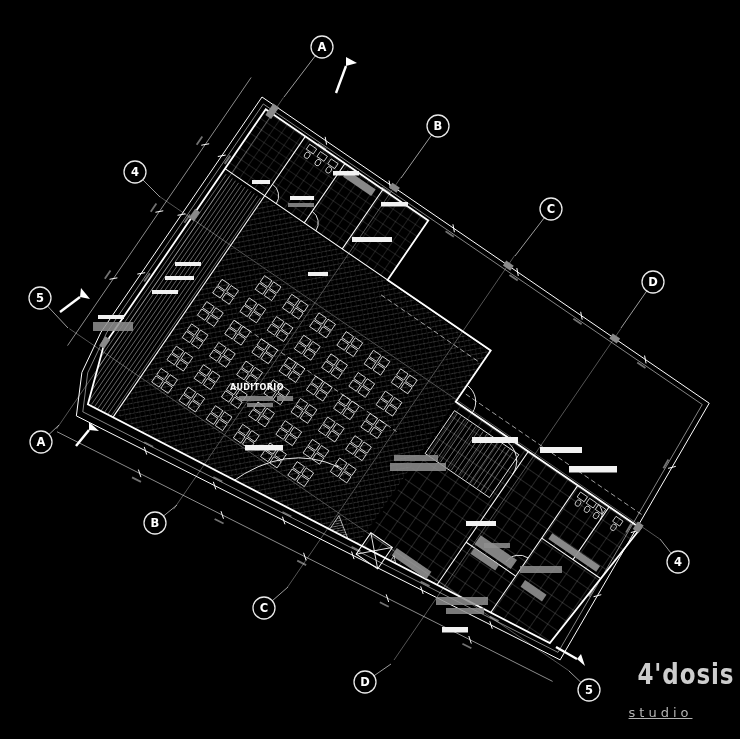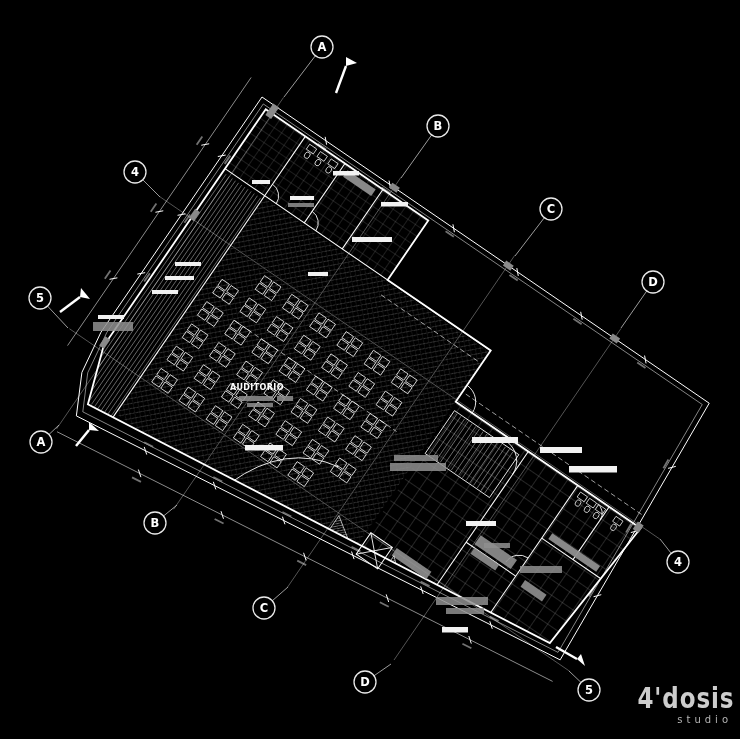--- a/index.html
+++ b/index.html
@@ -1,24 +1,24 @@
 <!DOCTYPE html>
 <html><head>
 <meta charset="utf-8">
 <style>
   html,body{margin:0;padding:0;background:#000;}
   .stage{position:relative;width:740px;height:739px;background:#000;overflow:hidden;
          font-family:"Liberation Sans",sans-serif;}
   svg{position:absolute;left:0;top:0;}
-  .logo{position:absolute;right:6px;bottom:14px;text-align:right;line-height:1;
+  .logo{position:absolute;right:6px;bottom:20px;line-height:1;
         -webkit-user-select:none;user-select:none;}
   .logo-main{font-family:"DejaVu Sans",sans-serif;font-size:25px;font-weight:bold;
              color:#cdcdcd;letter-spacing:1px;transform:scale(.92,1.12);transform-origin:right bottom;}
-  .logo-sub{font-family:"DejaVu Sans",sans-serif;font-size:10px;color:#b4b4b4;
-            letter-spacing:4px;margin-top:3px;padding-right:2px;}
+  .logo-sub{font-family:"DejaVu Sans",sans-serif;font-size:13px;color:#b4b4b4;
+            letter-spacing:4px;margin-top:18px;padding-right:2px;text-decoration:underline;}
   text.bubble-label{font-family:"DejaVu Sans",sans-serif;font-weight:bold;font-size:11.5px;fill:#fff;}
   text.room-title{font-family:"DejaVu Sans",sans-serif;font-weight:bold;font-size:8px;fill:#fff;letter-spacing:.4px;}
 </style>
 </head>
 <body>
 
 <div class="stage">
   <svg id="plan-svg" width="740" height="739" viewBox="0 0 740 739">
     <defs>
       <pattern id="tileSmall" width="9" height="9" patternUnits="userSpaceOnUse">

